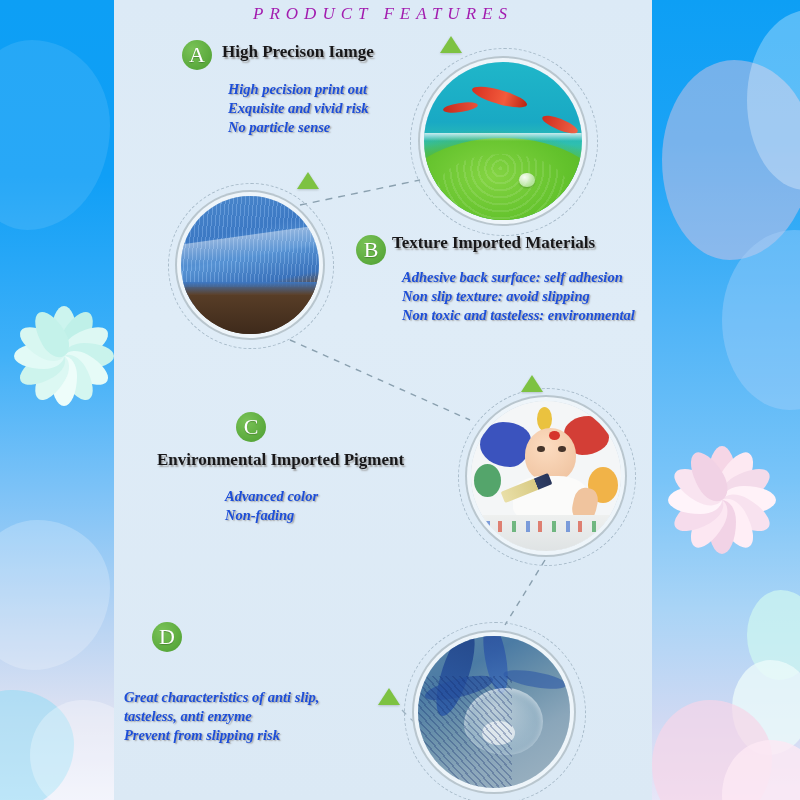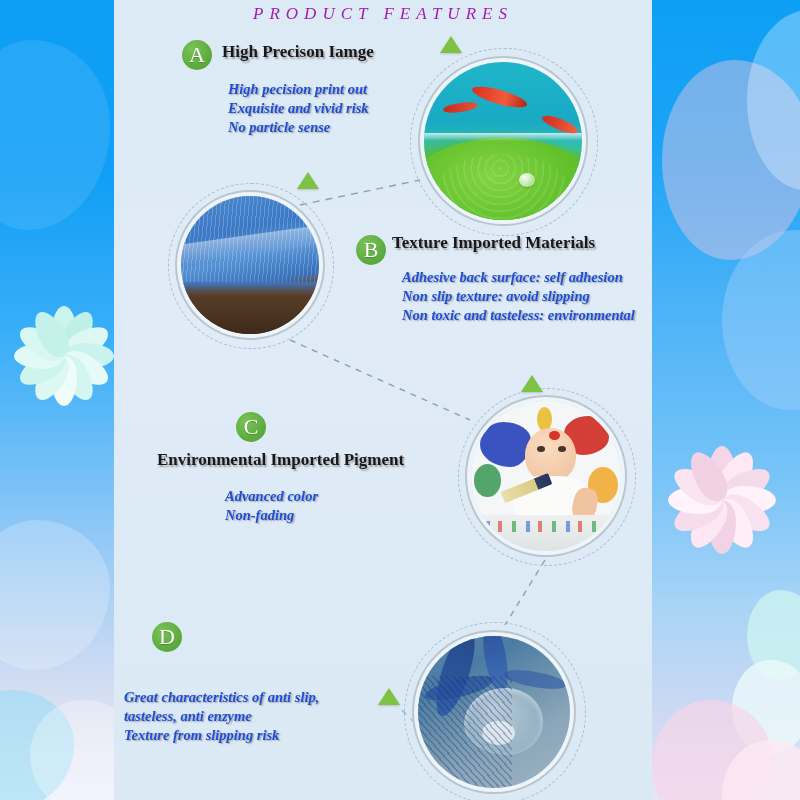--- a/index.html
+++ b/index.html
@@ -274,16 +274,16 @@
       <div style="position:absolute;left:0;top:26%;width:62%;height:74%;
                   background:repeating-linear-gradient(48deg,rgba(20,45,110,.30) 0 1.5px,rgba(0,0,0,0) 1.5px 5px);"></div>
     </div>
   </div>
   <div class="arrow" style="left:378px;top:688px;"></div>
 
   <div class="badge" style="left:152px;top:622px;">D</div>
   <div class="body-txt" style="left:124px;top:688px;">
     <div>Great characteristics of anti slip,</div>
     <div>tasteless, anti enzyme</div>
-    <div>Texture from slipping risk</div>
+    <div>Prevent from slipping risk</div>
   </div>
 
 </div>
 
 </body></html>

